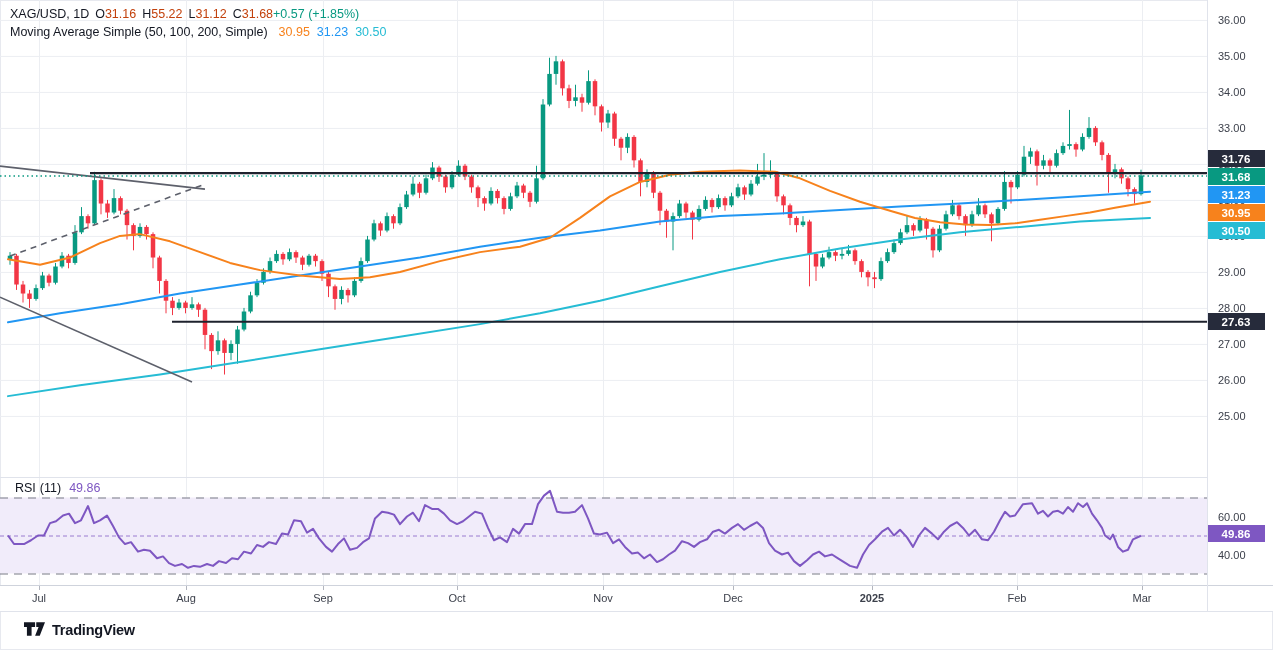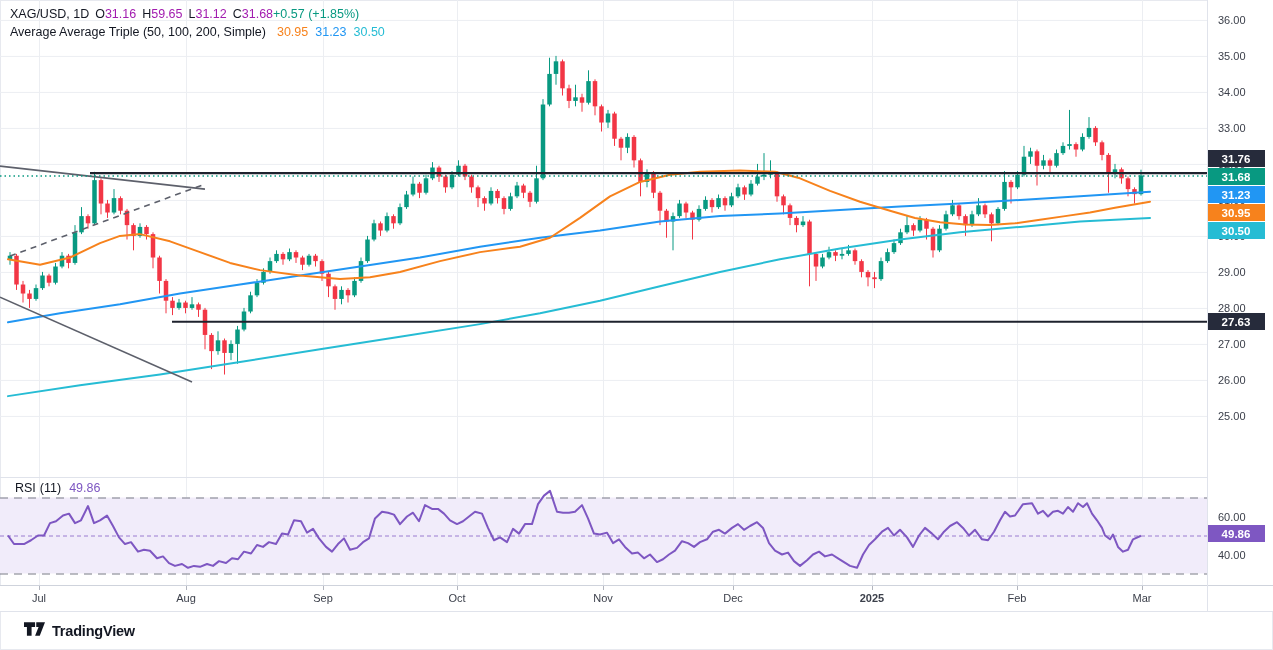--- a/index.html
+++ b/index.html
@@ -7,32 +7,32 @@
   .root{position:relative;width:1273px;height:650px;background:#ffffff;overflow:hidden;
         box-shadow:inset 0 0 0 1px #e7e9ef;}
   #cv{position:absolute;left:0;top:0;}
   #cv text{font-family:"Liberation Sans",sans-serif;}
   .legend{position:absolute;left:10px;top:5px;font-size:12.5px;color:#131722;
           text-shadow:0 0 3px #fff,0 0 3px #fff;line-height:18px;white-space:nowrap;}
   .lrow{height:18px;}
   .sym{font-weight:500;}
   .kv{margin-left:6px;}
   .k{color:#131722;}
-  .v{color:#a21caf;}
+  .v{color:#c2410c;}
   .chg{color:#089981;}
   .malbl{margin-right:4px;}
   .mv{margin-left:7px;font-weight:500;}
   .c-orange{color:#f7821c;}
   .c-blue{color:#2196f3;}
   .c-cyan{color:#26bcd4;}
   .rsilegend{position:absolute;left:15px;top:481px;font-size:12.5px;color:#131722;
              text-shadow:0 0 3px #fff,0 0 3px #fff;white-space:nowrap;}
   .rsilegend .params{margin-left:4px;}
   .rsilegend .rv{margin-left:8px;color:#7e57c2;font-weight:500;}
-  .brand{position:absolute;left:24px;top:622px;display:flex;align-items:center;gap:7px;
+  .brand{position:absolute;left:24px;top:622px;display:flex;align-items:flex-start;gap:7px;
          color:#131722;font-size:14.5px;font-weight:600;letter-spacing:-0.2px;}
   .brand svg{display:block;}
 </style>
 </head>
 <body>
 
 <div class="root">
   <svg id="cv" width="1273" height="650">
       <g>
         <line x1="39.5" y1="0" x2="39.5" y2="585" stroke="#eceef2"></line>
@@ -496,24 +496,24 @@
         <text x="1236" y="234.8" font-size="11.5" font-weight="700" fill="#ffffff" text-anchor="middle">30.50</text>
         <rect x="1208" y="313" width="57" height="17" fill="#262b3b"></rect>
         <text x="1236" y="325.8" font-size="11.5" font-weight="700" fill="#ffffff" text-anchor="middle">27.63</text>
         <rect x="1208" y="525" width="57" height="17" fill="#7e57c2"></rect>
         <text x="1236" y="537.8" font-size="11.5" font-weight="700" fill="#ffffff" text-anchor="middle">49.86</text>
       </g>
     </svg>
 
   <div class="legend">
     <div class="lrow">
-      <span class="sym">XAG/USD, 1D</span><span class="kv"><span class="k">O</span><span class="v">31.16</span></span><span class="kv"><span class="k">H</span><span class="v">59.65</span></span><span class="kv"><span class="k">L</span><span class="v">31.12</span></span><span class="kv"><span class="k">C</span><span class="v">31.68</span></span><span class="chg">+0.57 (+1.85%)</span>
+      <span class="sym">XAG/USD, 1D</span><span class="kv"><span class="k">O</span><span class="v">31.16</span></span><span class="kv"><span class="k">H</span><span class="v">55.22</span></span><span class="kv"><span class="k">L</span><span class="v">31.12</span></span><span class="kv"><span class="k">C</span><span class="v">31.68</span></span><span class="chg">+0.57 (+1.85%)</span>
     </div>
     <div class="lrow">
-      <span class="malbl">Average Average Triple (50, 100, 200, Simple)</span><span class="mv c-orange">30.95</span><span class="mv c-blue">31.23</span><span class="mv c-cyan">30.50</span>
+      <span class="malbl">Moving Average Simple (50, 100, 200, Simple)</span><span class="mv c-orange">30.95</span><span class="mv c-blue">31.23</span><span class="mv c-cyan">30.50</span>
     </div>
   </div>
 
   <div class="rsilegend">
     <span>RSI</span><span class="params">(11)</span><span class="rv">49.86</span>
   </div>
 
   <div class="brand">
     <svg width="21" height="17" viewBox="0 0 36 28">
       <path fill="#131722" d="M0 0h19v8h-6v15h-8V8H0z"></path>

